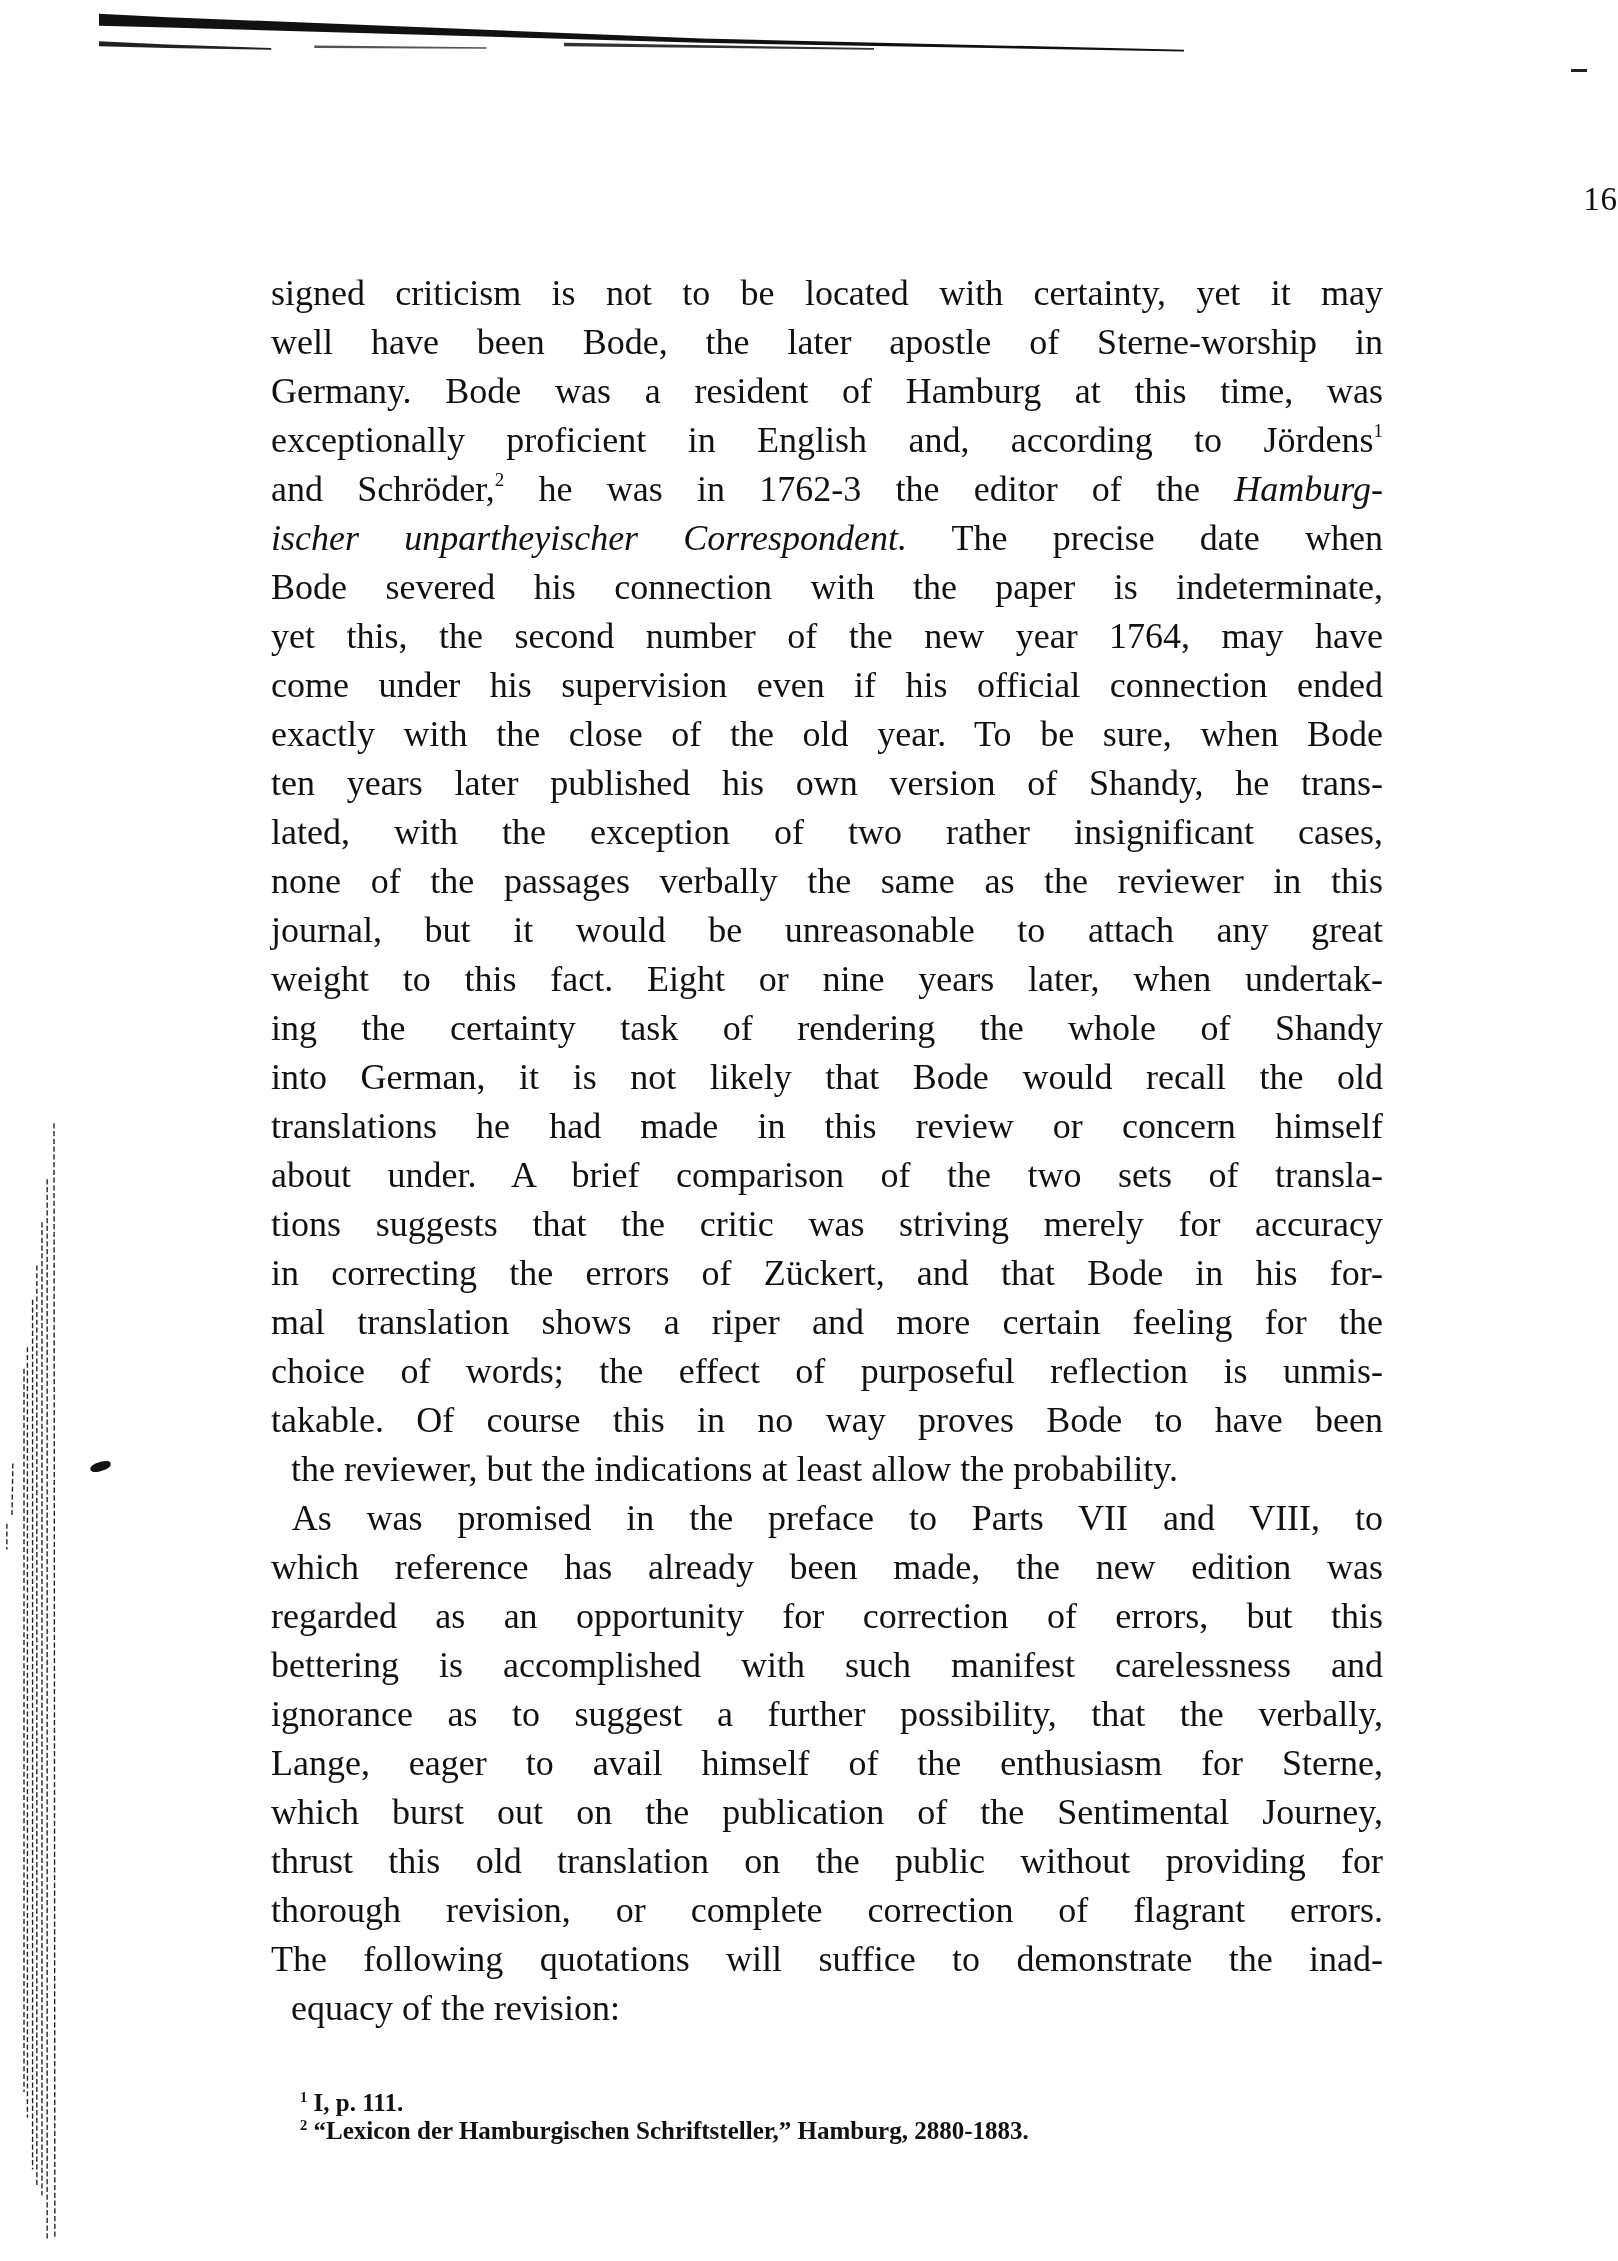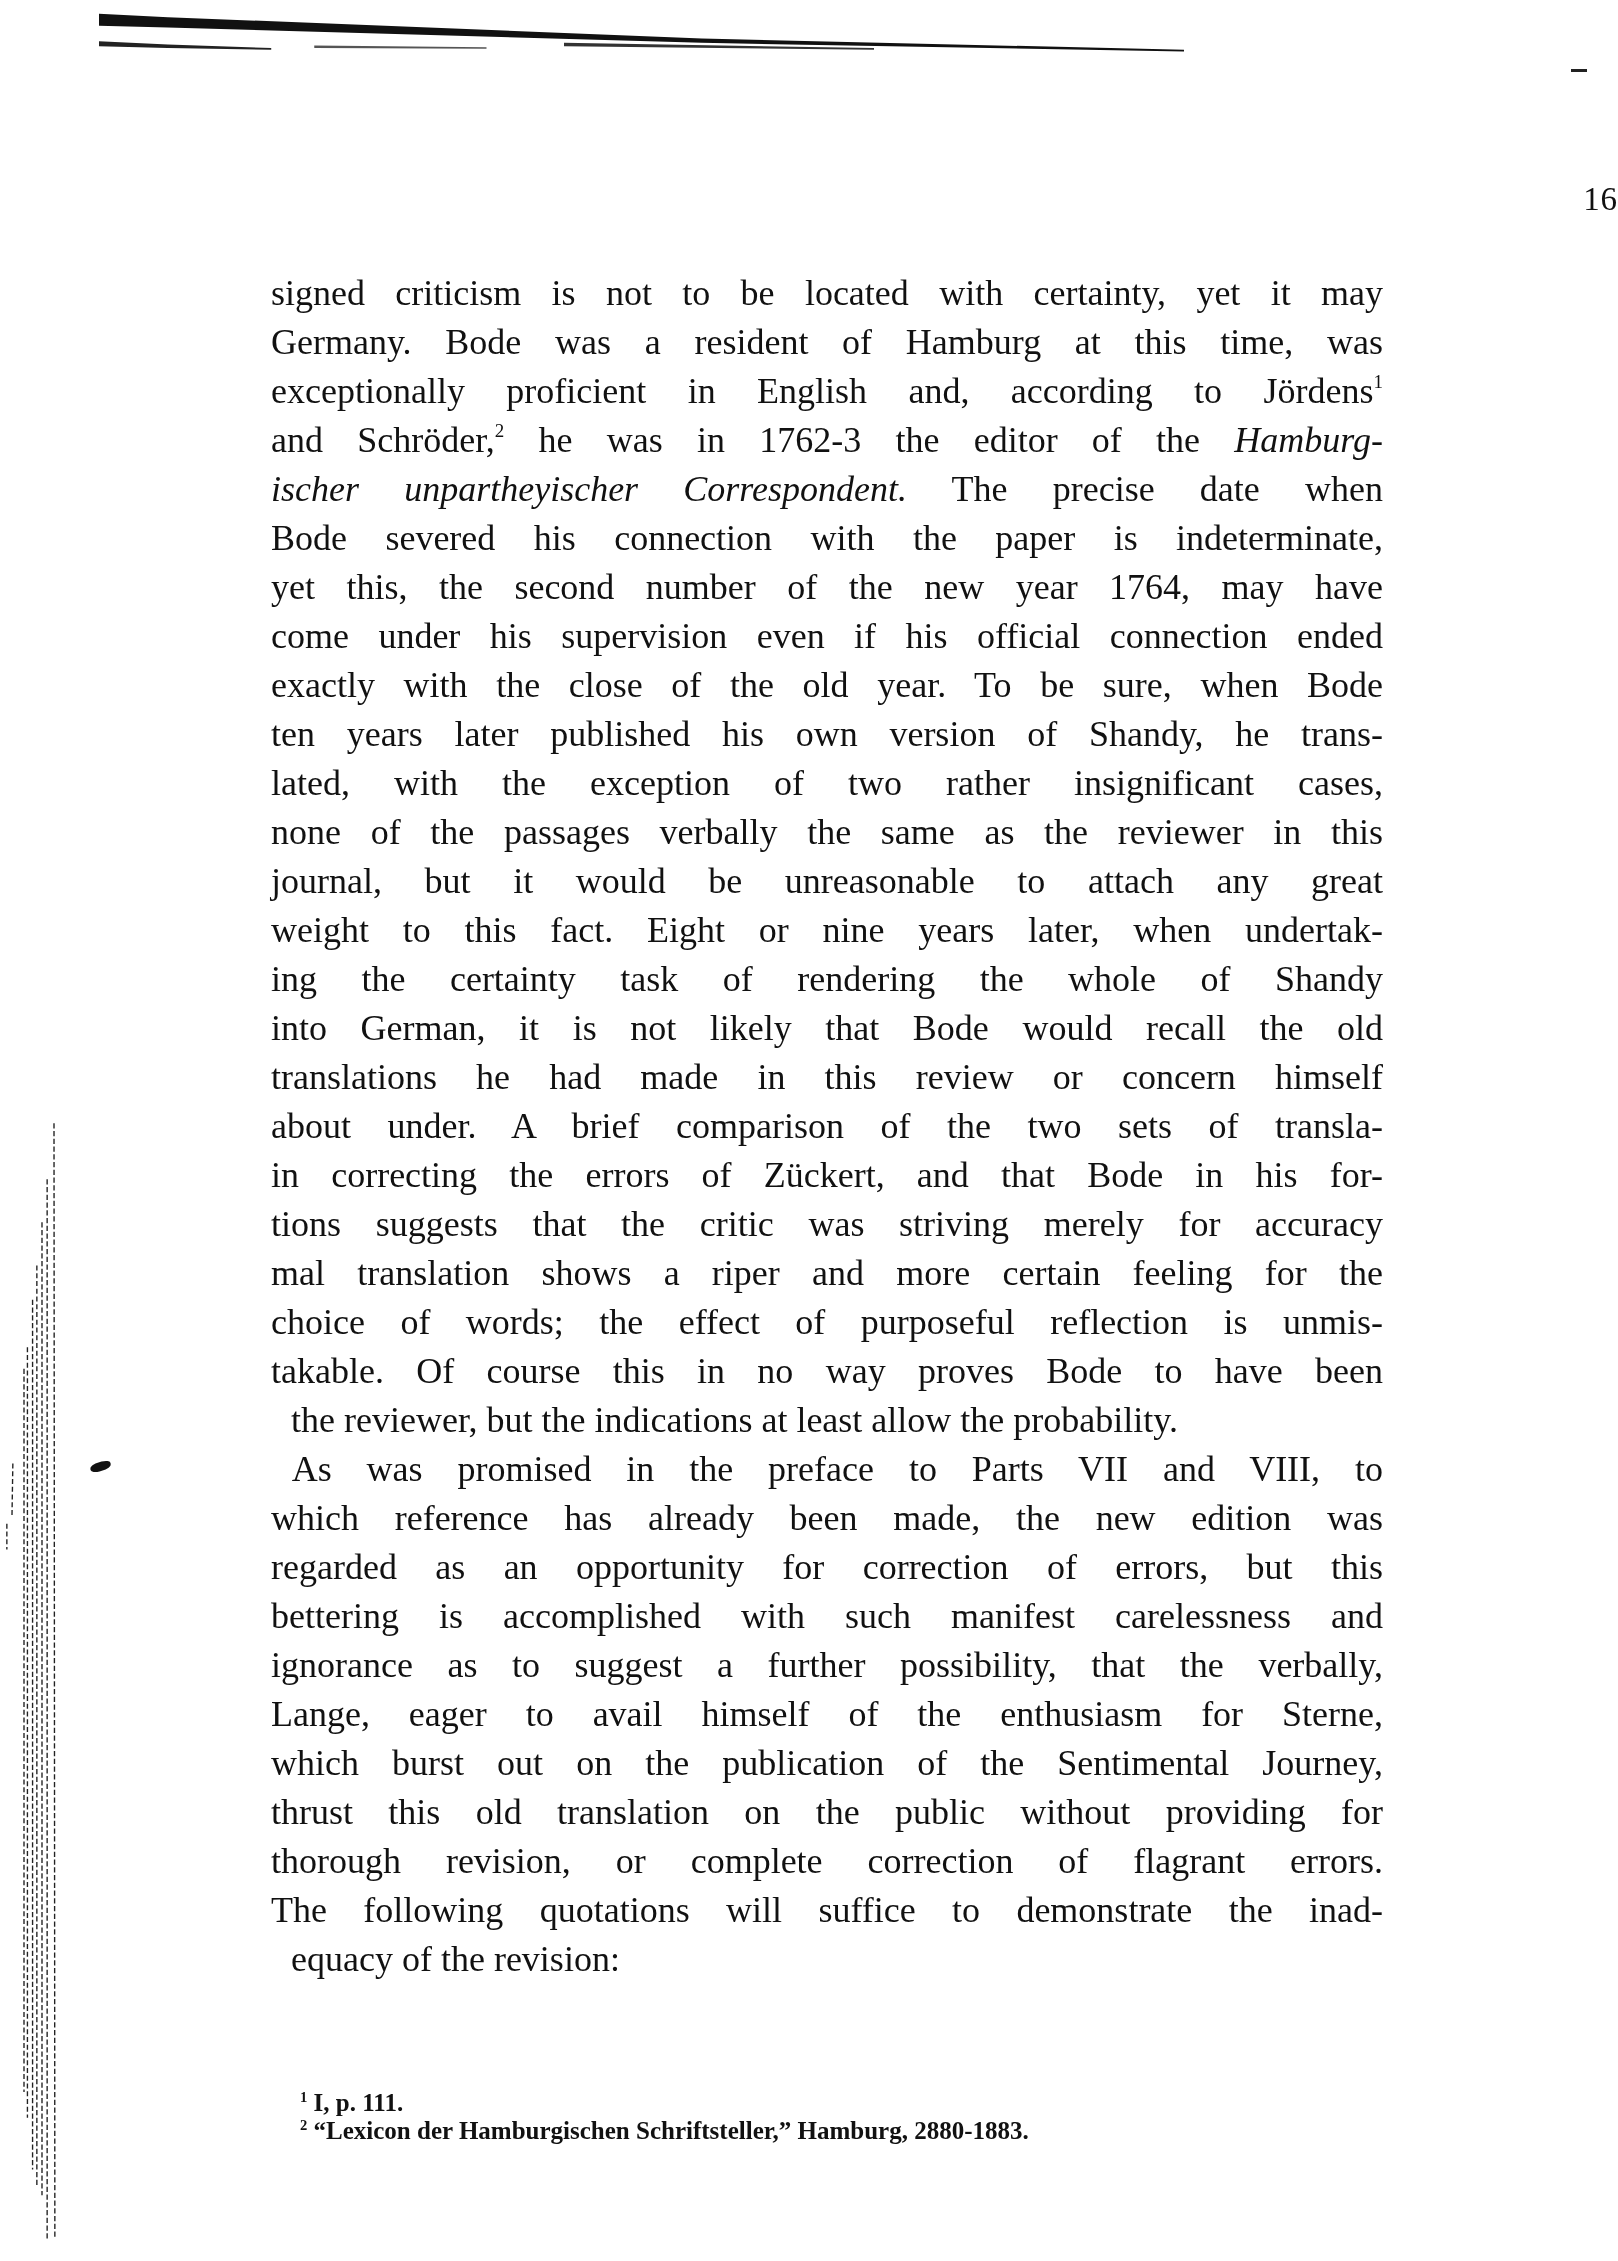--- a/index.html
+++ b/index.html
@@ -67,39 +67,40 @@
     <line x1="8" y1="470" x2="8" y2="500"></line>
   </g>
 </svg>
 <div class="blot"></div>
 
 <div class="page-number">16</div>
 
 <div class="text-block">
   <div>
     <span class="line">signed criticism is not to be located with certainty, yet it may</span>
+    <span class="line">well have been Bode, the later apostle of Sterne-worship in</span>
     <span class="line">Germany.  Bode was a resident of Hamburg at this time, was</span>
     <span class="line"><span>exceptionally proficient in English and, according to Jördens</span><sup>1</sup></span>
     <span class="line"><span>and Schröder,</span><sup>2</sup><span> he was in 1762-3 the editor of the </span><span class="it">Hamburg-</span></span>
     <span class="line"><span class="it">ischer unpartheyischer Correspondent.</span><span>  The precise date when</span></span>
     <span class="line">Bode severed his connection with the paper is indeterminate,</span>
     <span class="line">yet this, the second number of the new year 1764, may have</span>
     <span class="line">come under his supervision even if his official connection ended</span>
     <span class="line">exactly with the close of the old year.  To be sure, when Bode</span>
     <span class="line">ten years later published his own version of Shandy, he trans-</span>
     <span class="line">lated, with the exception of two rather insignificant cases,</span>
     <span class="line">none of the passages verbally the same as the reviewer in this</span>
     <span class="line">journal, but it would be unreasonable to attach any great</span>
     <span class="line">weight to this fact.  Eight or nine years later, when undertak-</span>
     <span class="line">ing the certainty task of rendering the whole of Shandy</span>
     <span class="line">into German, it is not likely that Bode would recall the old</span>
     <span class="line">translations he had made in this review or concern himself</span>
     <span class="line">about under.  A brief comparison of the two sets of transla-</span>
+    <span class="line">tions suggests that the critic was striving merely for accuracy</span>
     <span class="line">in correcting the errors of Zückert, and that Bode in his for-</span>
-    <span class="line">tions suggests that the critic was striving merely for accuracy</span>
     <span class="line">mal translation shows a riper and more certain feeling for the</span>
     <span class="line">choice of words; the effect of purposeful reflection is unmis-</span>
     <span class="line">takable.  Of course this in no way proves Bode to have been</span>
     <span class="line last">the reviewer, but the indications at least allow the probability.</span>
   </div>
   <div>
     <span class="line indent">As was promised in the preface to Parts VII and VIII, to</span>
     <span class="line">which reference has already been made, the new edition was</span>
     <span class="line">regarded as an opportunity for correction of errors, but this</span>
     <span class="line">bettering is accomplished with such manifest carelessness and</span>

